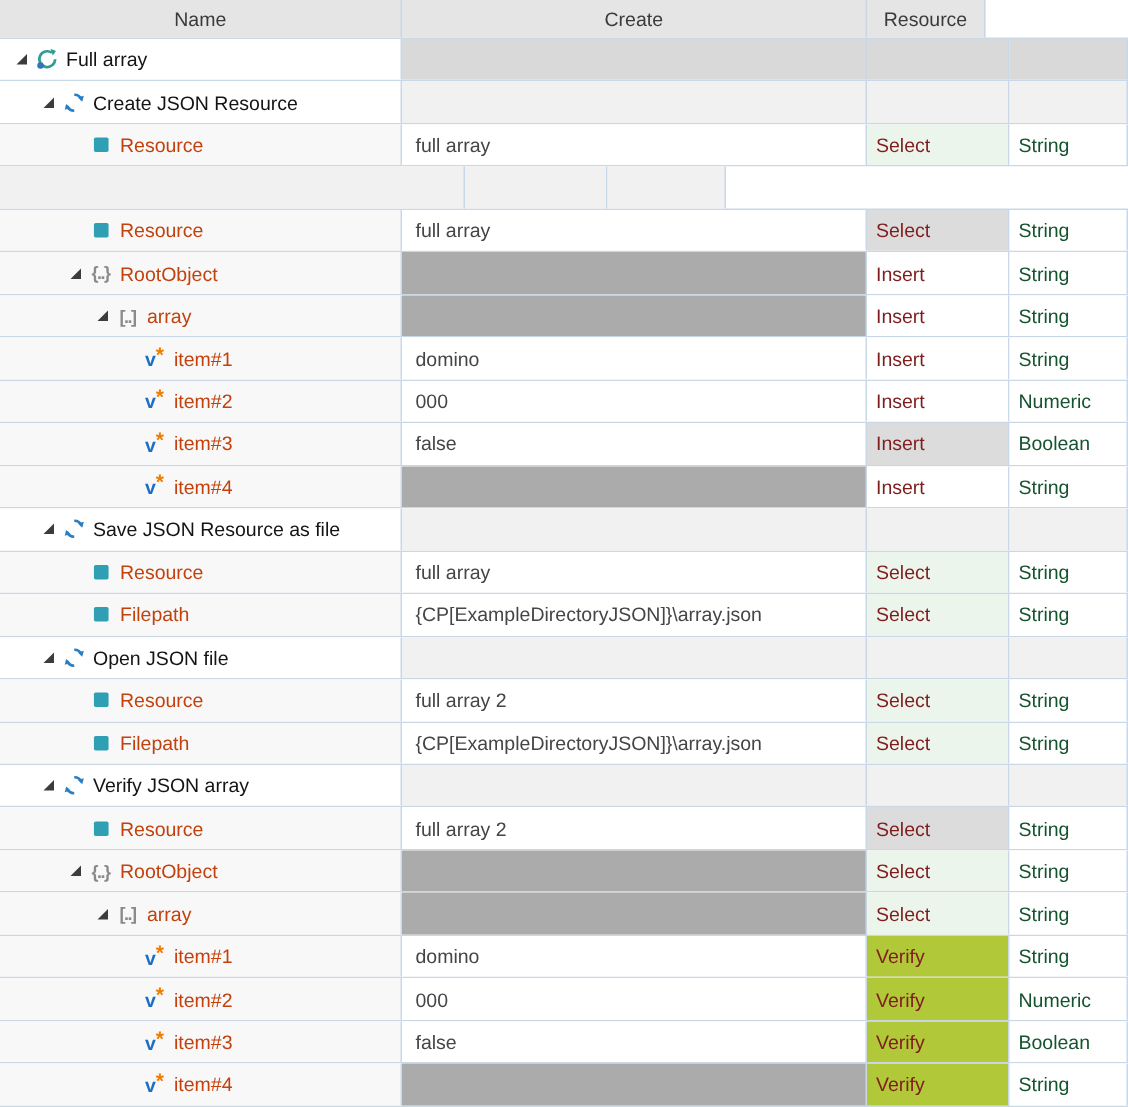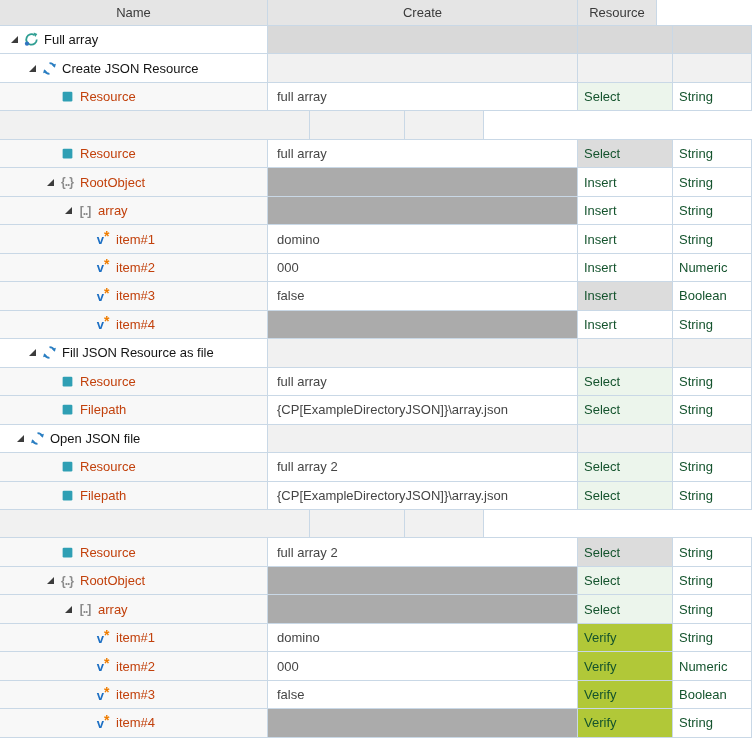--- a/index.html
+++ b/index.html
@@ -3,21 +3,21 @@
 <meta charset="utf-8">
 <style>
   html,body{margin:0;padding:0;background:#fff;}
   body{width:752px;height:738px;overflow:hidden;font-family:"Liberation Sans",sans-serif;font-size:13px;color:#1a1a1a;}
   .grid{display:flex;flex-direction:column;width:752px;height:738px;background:#fff;}
   .row{display:flex;flex:0 0 auto;height:28.48px;box-sizing:border-box;border-bottom:1px solid #c9d8e6;background:#fff;}
   .row.hdr{height:26px;}
   .cell{box-sizing:border-box;display:flex;align-items:center;white-space:nowrap;overflow:hidden;border-right:1px solid #c9d8e6;height:100%;}
   .c-name{width:268px;}
   .c-value{width:310px;padding-left:9px;color:#454545;}
-  .c-am{width:95px;padding-left:6px;color:#14532d;}
+  .c-am{width:95px;padding-left:6px;color:#7f1d1d;}
   .c-dt{width:79px;padding-left:6px;color:#14532d;}
   .hdr .cell{justify-content:center;padding-left:0;color:#3a3a3a;background:#e5e5e5;}
   
   .bg-white{background:#ffffff;}
   .bg-light{background:#f1f1f1;}
   .bg-mid{background:#d9d9d9;}
   .bg-dark{background:#ababab;}
   .bg-green{background:#ecf5ec;}
   .bg-gray{background:#dcdcdc;}
   .bg-verify{background:#b1c838;}
@@ -197,21 +197,21 @@
             <span class="tri"></span>
           </span>
           <span class="iconslot">
             <svg width="15" height="15" viewBox="0 0 16 16">
               <path d="M8 2.3a5.7 5.7 0 0 1 5.3 3.5" stroke="#2a7ec2" stroke-width="1.9" fill="none"></path>
               <path d="M14.8 3l-1.1 4.2-3.1-2.9z" fill="#2a7ec2"></path>
               <path d="M8 13.7a5.7 5.7 0 0 1-5.3-3.5" stroke="#2a7ec2" stroke-width="1.9" fill="none"></path>
               <path d="M1.2 13l1.1-4.2 3.1 2.9z" fill="#2a7ec2"></path>
             </svg>
           </span>
-          <span class="lbl t-section">Fill JSON Resource as file</span>
+          <span class="lbl t-section">Save JSON Resource as file</span>
         </div>
         <div class="cell c-value bg-light"></div>
         <div class="cell c-am bg-light"></div>
         <div class="cell c-dt bg-light"></div>
       </div>
       <div class="row">
         <div class="cell c-name nbg-child" style="padding-left: 44px;">
           <span class="expslot"></span>
           <span class="iconslot">
             <svg width="13" height="13" viewBox="0 0 16 16">
@@ -232,21 +232,21 @@
               <rect x="2" y="2" width="12" height="12" rx="1.5" fill="#2f9fb4"></rect>
             </svg>
           </span>
           <span class="lbl t-child">Filepath</span>
         </div>
         <div class="cell c-value bg-white">{CP[ExampleDirectoryJSON]}\array.json</div>
         <div class="cell c-am bg-green">Select</div>
         <div class="cell c-dt bg-white">String</div>
       </div>
       <div class="row">
-        <div class="cell c-name nbg-section" style="padding-left: 14px;">
+        <div class="cell c-name nbg-section" style="padding-left: 26px;">
           <span class="expslot">
             <span class="tri"></span>
           </span>
           <span class="iconslot">
             <svg width="15" height="15" viewBox="0 0 16 16">
               <path d="M8 2.3a5.7 5.7 0 0 1 5.3 3.5" stroke="#2a7ec2" stroke-width="1.9" fill="none"></path>
               <path d="M14.8 3l-1.1 4.2-3.1-2.9z" fill="#2a7ec2"></path>
               <path d="M8 13.7a5.7 5.7 0 0 1-5.3-3.5" stroke="#2a7ec2" stroke-width="1.9" fill="none"></path>
               <path d="M1.2 13l1.1-4.2 3.1 2.9z" fill="#2a7ec2"></path>
             </svg>
@@ -279,20 +279,34 @@
               <rect x="2" y="2" width="12" height="12" rx="1.5" fill="#2f9fb4"></rect>
             </svg>
           </span>
           <span class="lbl t-child">Filepath</span>
         </div>
         <div class="cell c-value bg-white">{CP[ExampleDirectoryJSON]}\array.json</div>
         <div class="cell c-am bg-green">Select</div>
         <div class="cell c-dt bg-white">String</div>
       </div>
       <div class="row">
+        <div class="cell c-name nbg-section" style="padding-left: 26px;">
+          <span class="expslot">
+            <span class="tri"></span>
+          </span>
+          <span class="iconslot">
+            <svg width="15" height="15" viewBox="0 0 16 16">
+              <path d="M8 2.3a5.7 5.7 0 0 1 5.3 3.5" stroke="#2a7ec2" stroke-width="1.9" fill="none"></path>
+              <path d="M14.8 3l-1.1 4.2-3.1-2.9z" fill="#2a7ec2"></path>
+              <path d="M8 13.7a5.7 5.7 0 0 1-5.3-3.5" stroke="#2a7ec2" stroke-width="1.9" fill="none"></path>
+              <path d="M1.2 13l1.1-4.2 3.1 2.9z" fill="#2a7ec2"></path>
+            </svg>
+          </span>
+          <span class="lbl t-section">Verify JSON array</span>
+        </div>
         <div class="cell c-value bg-light"></div>
         <div class="cell c-am bg-light"></div>
         <div class="cell c-dt bg-light"></div>
       </div>
       <div class="row">
         <div class="cell c-name nbg-child" style="padding-left: 44px;">
           <span class="expslot"></span>
           <span class="iconslot">
             <svg width="13" height="13" viewBox="0 0 16 16">
               <rect x="2" y="2" width="12" height="12" rx="1.5" fill="#2f9fb4"></rect>

